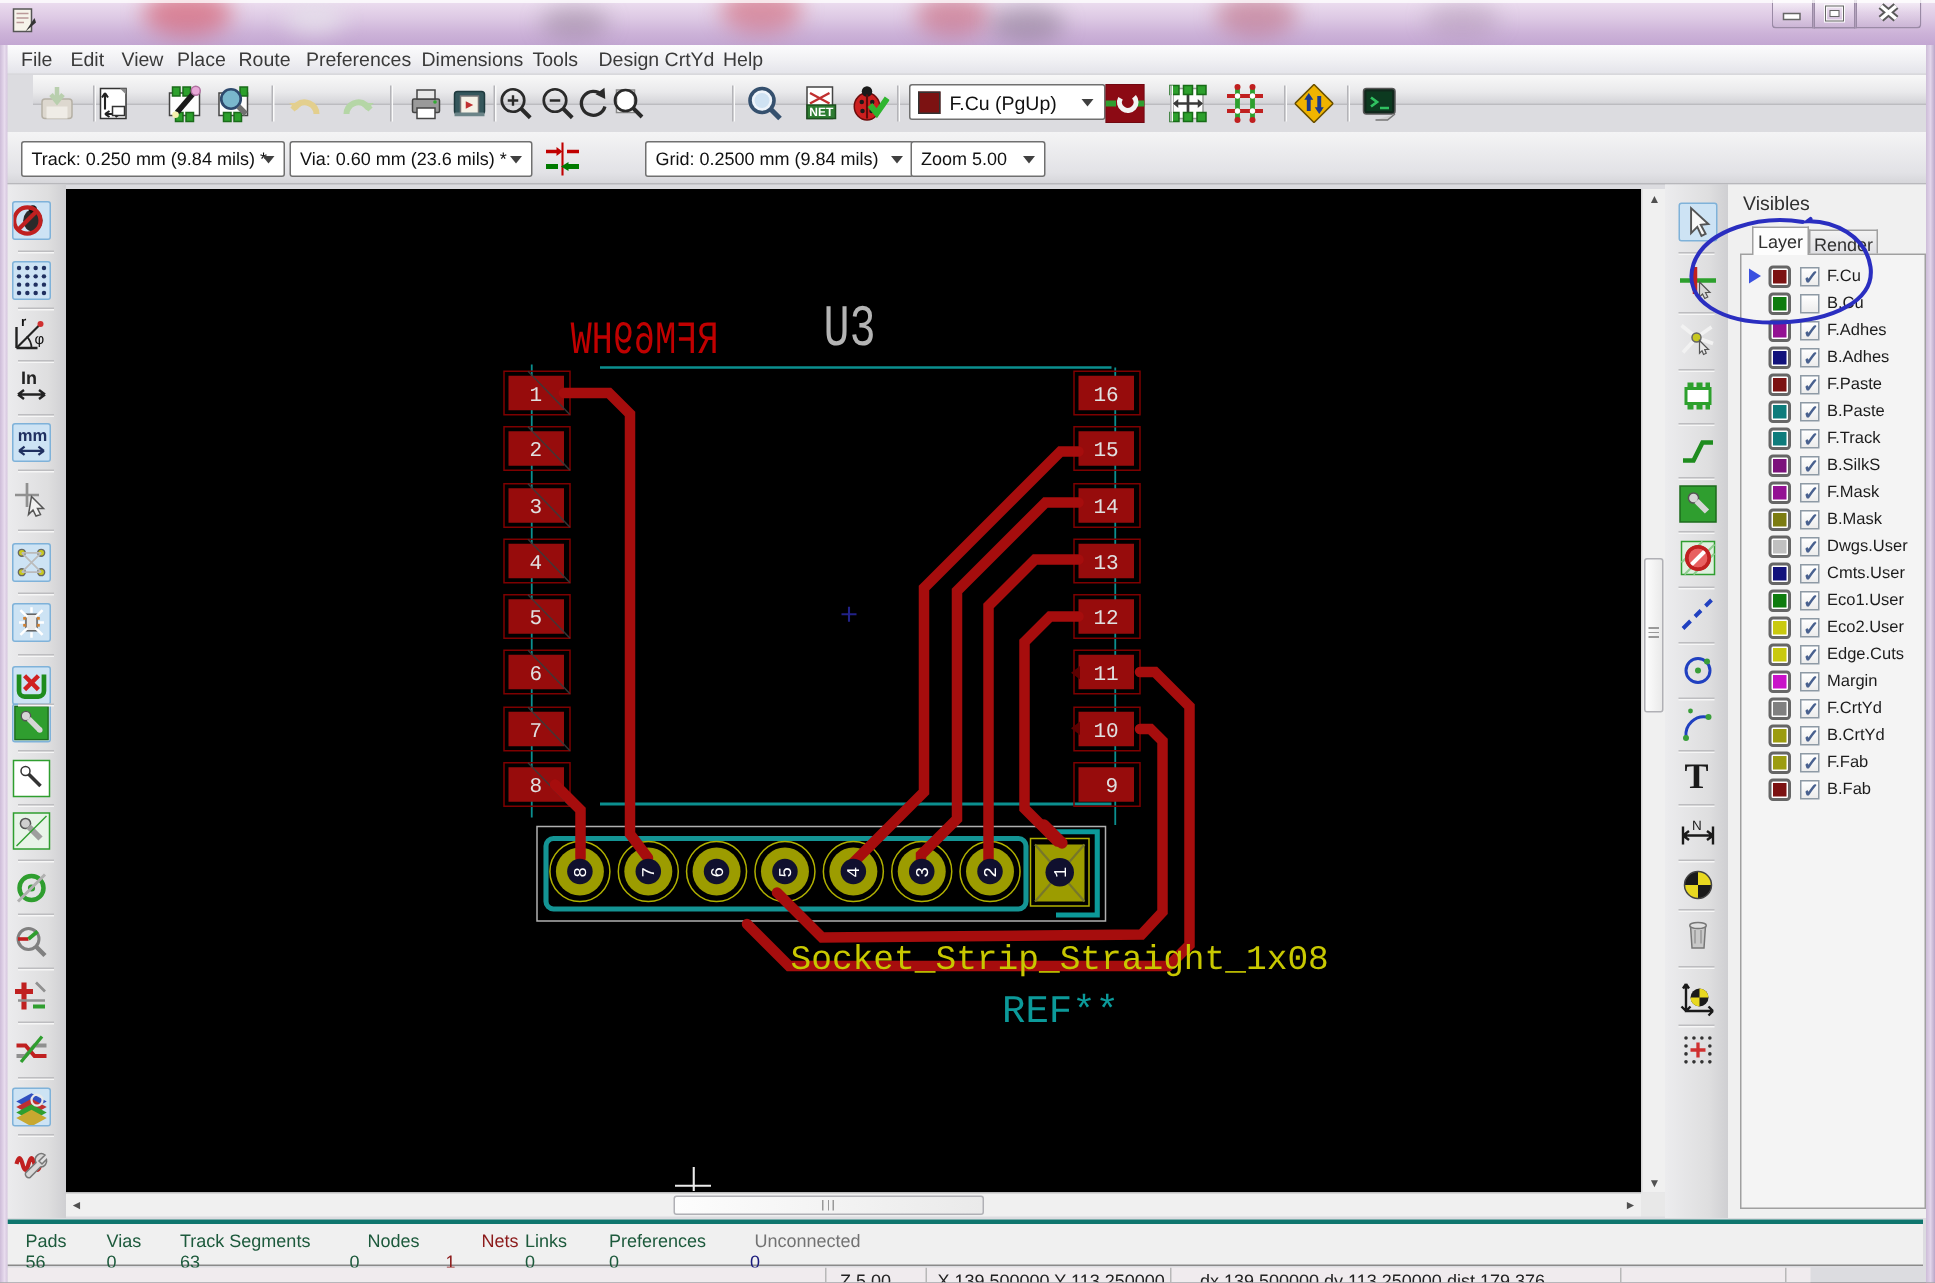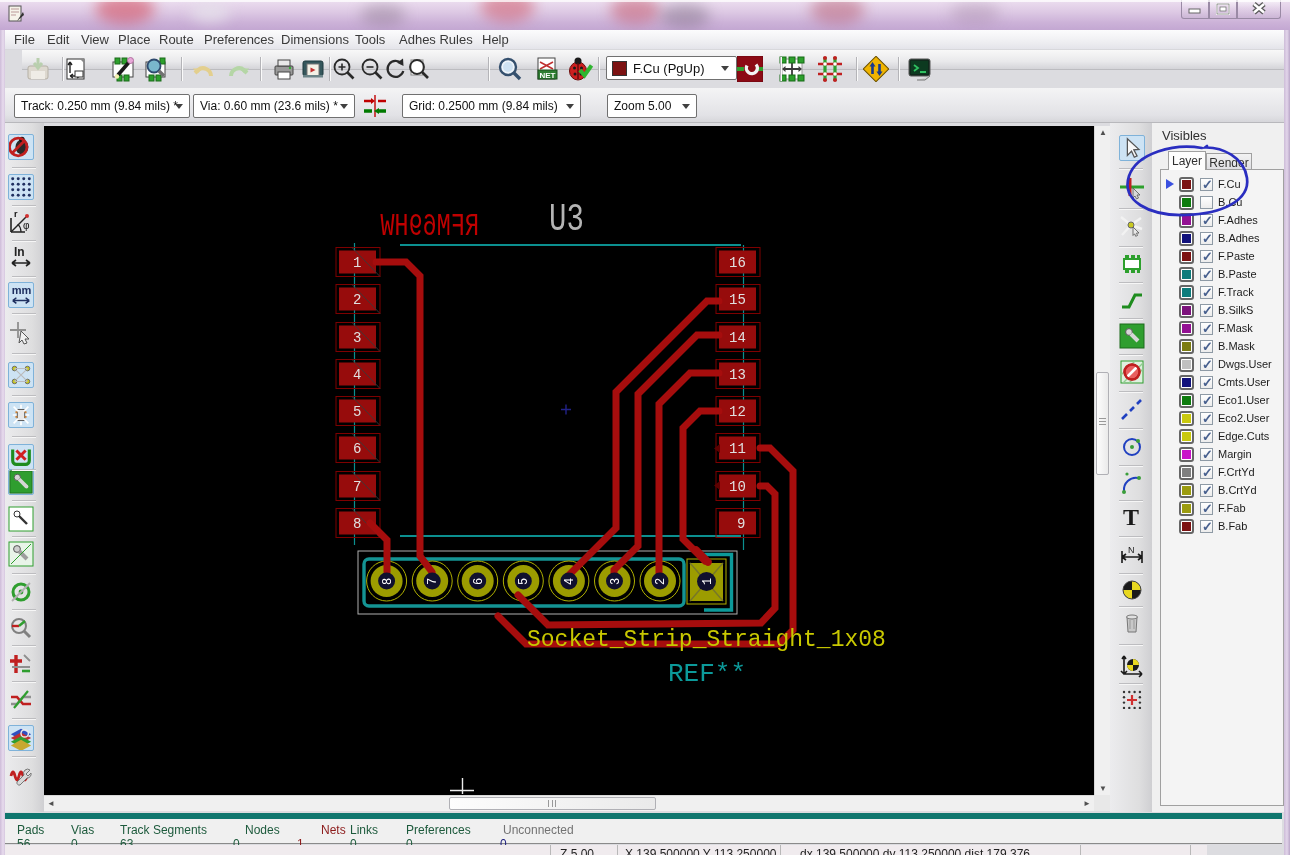--- a/index.html
+++ b/index.html
@@ -39,21 +39,21 @@
 #paneltitle{position:absolute;left:10px;top:5px;font-size:13px;color:#303030;}
 #tabbox{position:absolute;left:8px;top:46px;width:124px;height:637px;border:1px solid #a0a0a0;background:#f4f4f4;}
 .tab{position:absolute;font-size:12px;color:#303030;text-align:center;}
 .lrow{position:absolute;left:0;width:124px;height:18px;}
 .sw{position:absolute;left:18px;top:1px;width:15px;height:15px;border:2px solid #666;border-radius:3px;background:#fff;}
 .sw i{position:absolute;left:1px;top:1px;right:1px;bottom:1px;display:block;}
 .cb{position:absolute;left:39px;top:2px;width:13px;height:13px;background:linear-gradient(#fff,#ececec);border:1px solid #8e9aa5;}
 .cb.ck:before{content:"\2713";position:absolute;left:1px;top:-2px;font-size:13px;font-weight:bold;color:#49618f;}
 .lname{position:absolute;left:57px;top:2px;font-size:11px;color:#1c1c1c;}
 
-#status1{left:5px;top:813px;width:1277px;height:31px;background:#f0f0f0;border-top:6px solid #0f766e;border-bottom:1px solid #8a8a8a;}
+#status1{left:5px;top:813px;width:1277px;height:31px;background:#f0f0f0;border-top:3px solid #0f766e;border-bottom:1px solid #8a8a8a;}
 .st{position:absolute;top:4px;font-size:12px;color:#1d5a3c;}
 .sv{position:absolute;top:18px;font-size:12px;color:#1d5a3c;}
 #status2{left:5px;top:845px;width:1202px;height:10px;background:#f0ebee;overflow:hidden;}
 .st2{position:absolute;top:2px;font-size:12px;color:#222;}
 
 #bleft{left:0;top:30px;width:5px;height:825px;background:linear-gradient(90deg,#cdbcd8,#e8dcee 60%,#d5c6de);}
 #bright{left:1284px;top:30px;width:6px;height:825px;background:linear-gradient(90deg,#cdbcd8,#e2d5ea 50%,#b9a6c8);}
 #bbottom{left:0;top:855px;width:1290px;height:0;background:#d9cbe0;}
 </style></head>
 <body>
@@ -89,21 +89,21 @@
 
 <div class="abs" id="menubar">
   <div class="menuitem" style="left:10px;">File</div>
   <div class="menuitem" style="left:43px;">Edit</div>
   <div class="menuitem" style="left:77px;">View</div>
   <div class="menuitem" style="left:114px;">Place</div>
   <div class="menuitem" style="left:155px;">Route</div>
   <div class="menuitem" style="left:200px;">Preferences</div>
   <div class="menuitem" style="left:277px;">Dimensions</div>
   <div class="menuitem" style="left:351px;">Tools</div>
-  <div class="menuitem" style="left:395px;">Adhes Rules</div>
+  <div class="menuitem" style="left:395px;">Design CrtYd</div>
   <div class="menuitem" style="left:478px;">Help</div>
 </div>
 
 <div class="abs" id="toolbar1">
   <svg class="tbicon" style="left:3px;top:6px;" viewBox="0 0 26 26">
       <rect x="3" y="10" width="20" height="13" rx="2" fill="#ddd8cf" stroke="#b5b0a5"></rect>
       <rect x="6" y="15" width="14" height="8" fill="#efece6"></rect>
       <path d="M13 2 v8 M9 7 l4 5 4-5" stroke="#b9cfae" stroke-width="3" fill="none"></path>
     </svg>
   <svg class="tbicon" style="left:41px;top:6px;" viewBox="0 0 26 26">
@@ -250,21 +250,21 @@
 <div class="abs" id="toolbar2">
   <div class="combo" style="left:10px;width:176px;">Track: 0.250 mm (9.84 mils) *<span class="arr"></span></div>
   <div class="combo" style="left:189px;width:162px;">Via: 0.60 mm (23.6 mils) *<span class="arr"></span></div>
   <svg class="tbicon" style="left:358px;top:5px;" viewBox="0 0 26 26">
       <path d="M2 8 h8 M16 8 h8" stroke="#c00000" stroke-width="2.4"></path>
       <path d="M2 18 h8 M16 18 h8" stroke="#007a00" stroke-width="3.4"></path>
       <path d="M13 2 v22" stroke="#c00000" stroke-width="1.4"></path>
       <path d="M10 8 l4 0 M9 5 l4 3 -4 3z" fill="#c00000" stroke="none"></path>
       <path d="M17 15 l-5 3 5 3z" fill="#007a00"></path>
     </svg>
-  <div class="combo" style="left:398px;width:179px;">Grid: 0.2500 mm (9.84 mils)<span class="arr"></span></div>
+  <div class="combo" style="left:426px;width:179px;">Grid: 0.2500 mm (9.84 mils)<span class="arr"></span></div>
   <div class="combo" style="left:603px;width:90px;">Zoom 5.00<span class="arr"></span></div>
 </div>
 
 <div class="abs" id="lefttools">
   <svg class="sideicon pressed" style="left:4px;top:11px;" viewBox="0 0 26 26">
       <ellipse cx="14" cy="13" rx="7" ry="8" fill="#2a2a2a"></ellipse>
       <circle cx="14" cy="5" r="3" fill="#111"></circle>
       <circle cx="10" cy="13" r="9.5" fill="none" stroke="#c02020" stroke-width="3"></circle>
       <path d="M3.5 19.5 L16.5 6.5" stroke="#c02020" stroke-width="3"></path>
     </svg>

